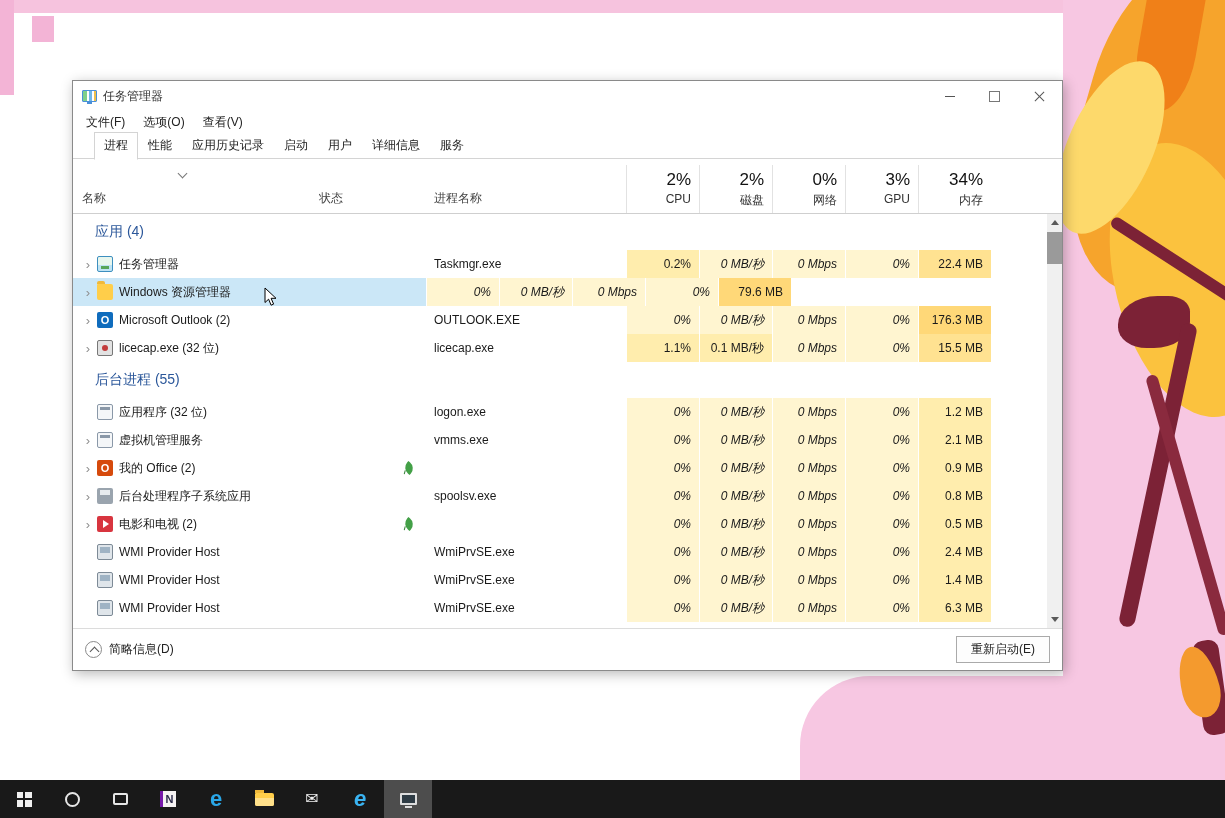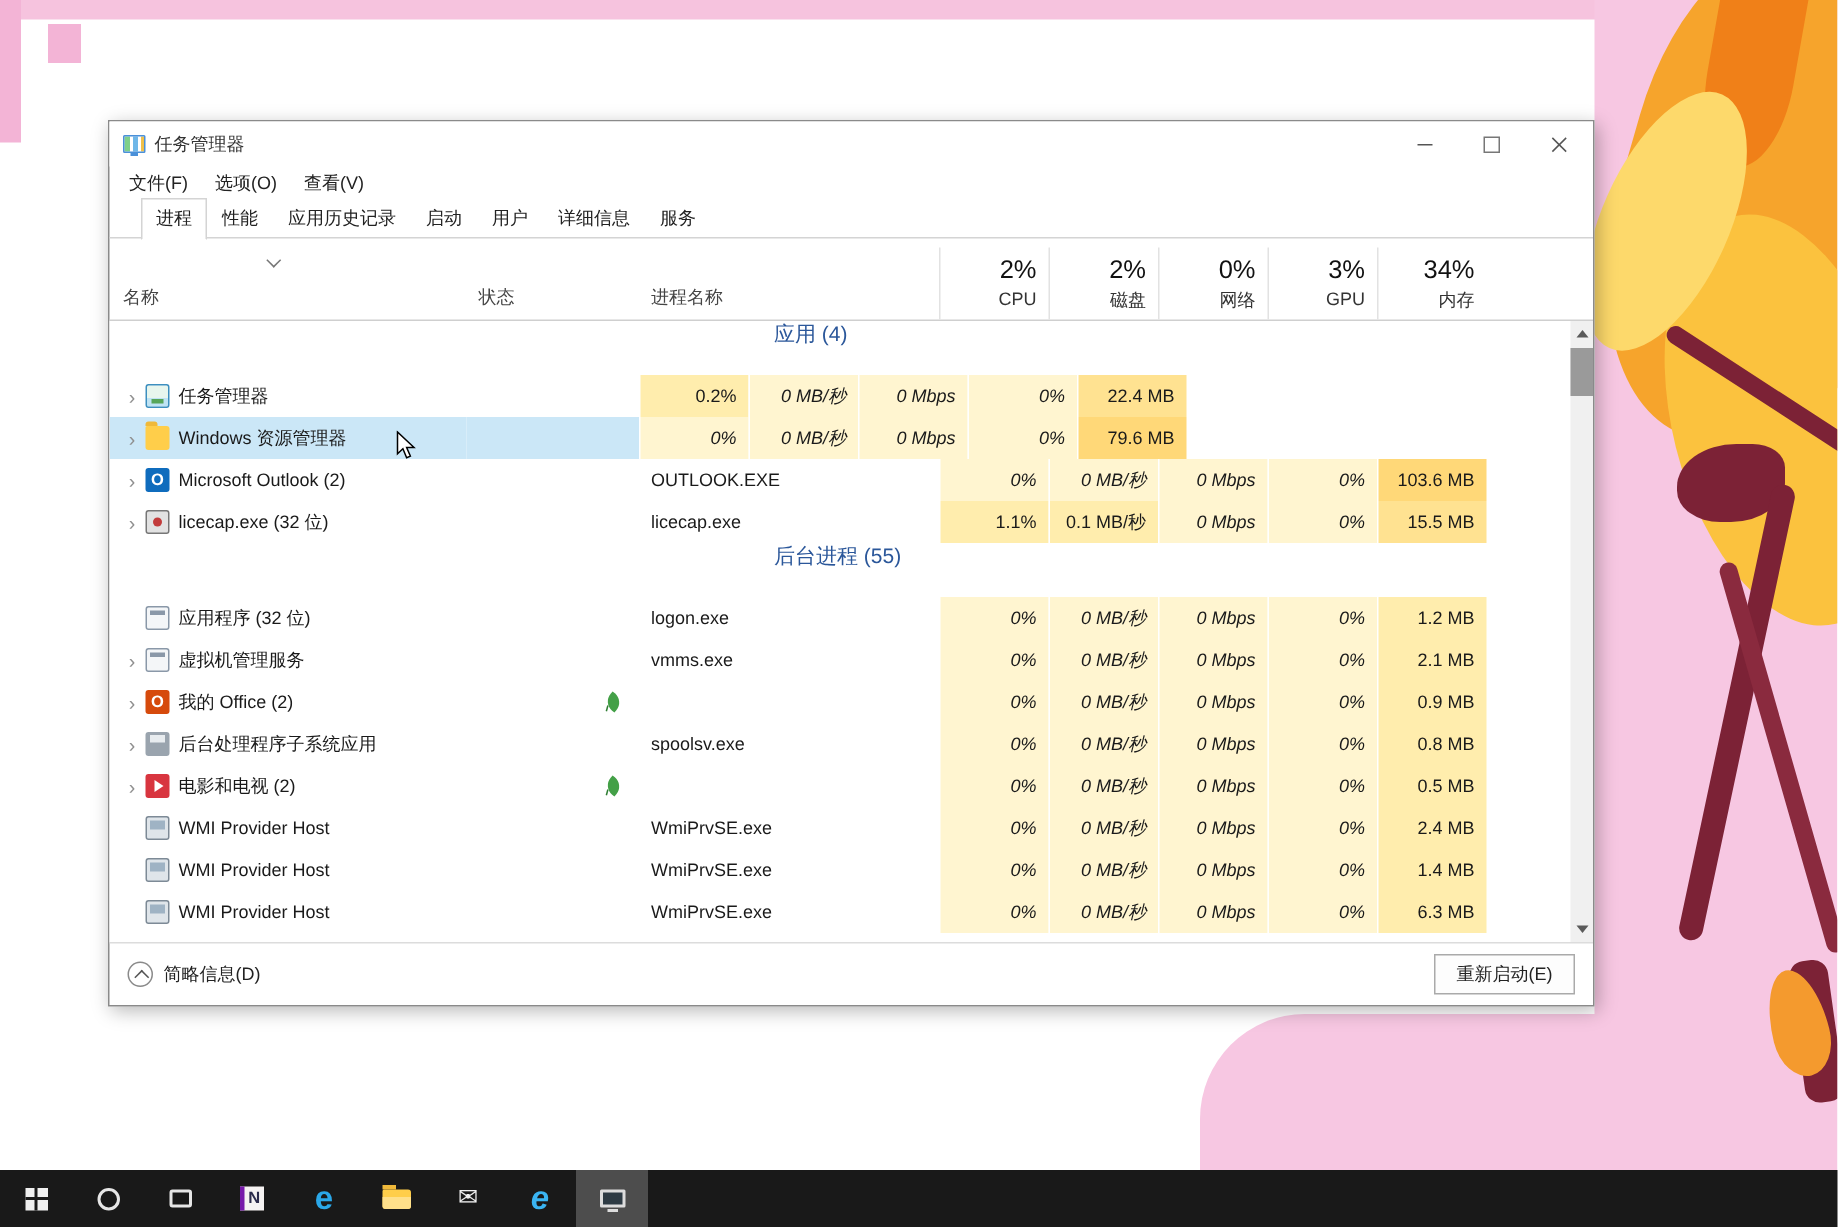--- a/index.html
+++ b/index.html
@@ -64,21 +64,21 @@
   .h-process { width:200px; position:relative; }
   .h-stat { width:73px; border-left:1px solid #e2e2e2; display:flex; flex-direction:column;
     align-items:flex-end; justify-content:flex-start; padding:4px 8px 0 0; }
   .h-stat .pct { font-size:17px; color:#111; line-height:21px; }
   .h-stat .lbl { font-size:12px; color:#333; margin-top:2px; }
 
   
   .grid-body { flex:1 1 auto; position:relative; overflow:hidden; background:#fff; }
   .rows { position:absolute; left:0; top:0; right:15px; }
 
-  .grow { height:36px; display:flex; align-items:flex-end;flex-direction:column; }
+  .grow { height:36px; display:flex; align-items:center; }
   .g-left { width:553px; display:flex; align-items:center; }
   .gname { padding-left:22px; font-size:14px; color:#2b579a; }
 
   .row { height:28px; display:flex; align-items:stretch; }
   .c-name { width:238px; display:flex; align-items:center; padding-left:6px; overflow:hidden; white-space:nowrap; }
   .chev { width:18px; color:#8f8f8f; font-size:13px; text-align:center; flex:0 0 auto; }
   .icn { width:16px; height:16px; flex:0 0 auto; margin-right:6px; position:relative; border-radius:2px; }
   .nm { overflow:hidden; text-overflow:ellipsis; }
   .c-status { width:115px; position:relative; }
   .c-process { width:200px; display:flex; align-items:center; padding-left:8px; }
@@ -249,20 +249,21 @@
             <div class="cell stat h0"></div>
             <div class="cell stat h0"></div>
           </div>
           <div class="row">
             <div class="c-name">
               <div class="chev">›</div>
               <div class="icn icn-taskmgr"></div>
               <div class="nm">任务管理器</div>
             </div>
             <div class="c-status"></div>
+            <div class="c-process">Taskmgr.exe</div>
             <div class="cell stat h1">0.2%</div>
             <div class="cell stat h0">0 MB/秒</div>
             <div class="cell stat h0">0 Mbps</div>
             <div class="cell stat h0">0%</div>
             <div class="cell stat h2">22.4 MB</div>
           </div>
           <div class="row sel">
             <div class="c-name">
               <div class="chev">›</div>
               <div class="icn icn-explorer"></div>
@@ -280,21 +281,21 @@
               <div class="chev">›</div>
               <div class="icn icn-outlook"></div>
               <div class="nm">Microsoft Outlook (2)</div>
             </div>
             <div class="c-status"></div>
             <div class="c-process">OUTLOOK.EXE</div>
             <div class="cell stat h0">0%</div>
             <div class="cell stat h0">0 MB/秒</div>
             <div class="cell stat h0">0 Mbps</div>
             <div class="cell stat h0">0%</div>
-            <div class="cell stat h3">103.6 MB</div>
+            <div class="cell stat h3">176.3 MB</div>
           </div>
           <div class="row">
             <div class="c-name">
               <div class="chev">›</div>
               <div class="icn icn-licecap"></div>
               <div class="nm">licecap.exe (32 位)</div>
             </div>
             <div class="c-status"></div>
             <div class="c-process">licecap.exe</div>
             <div class="cell stat h1">1.1%</div>

